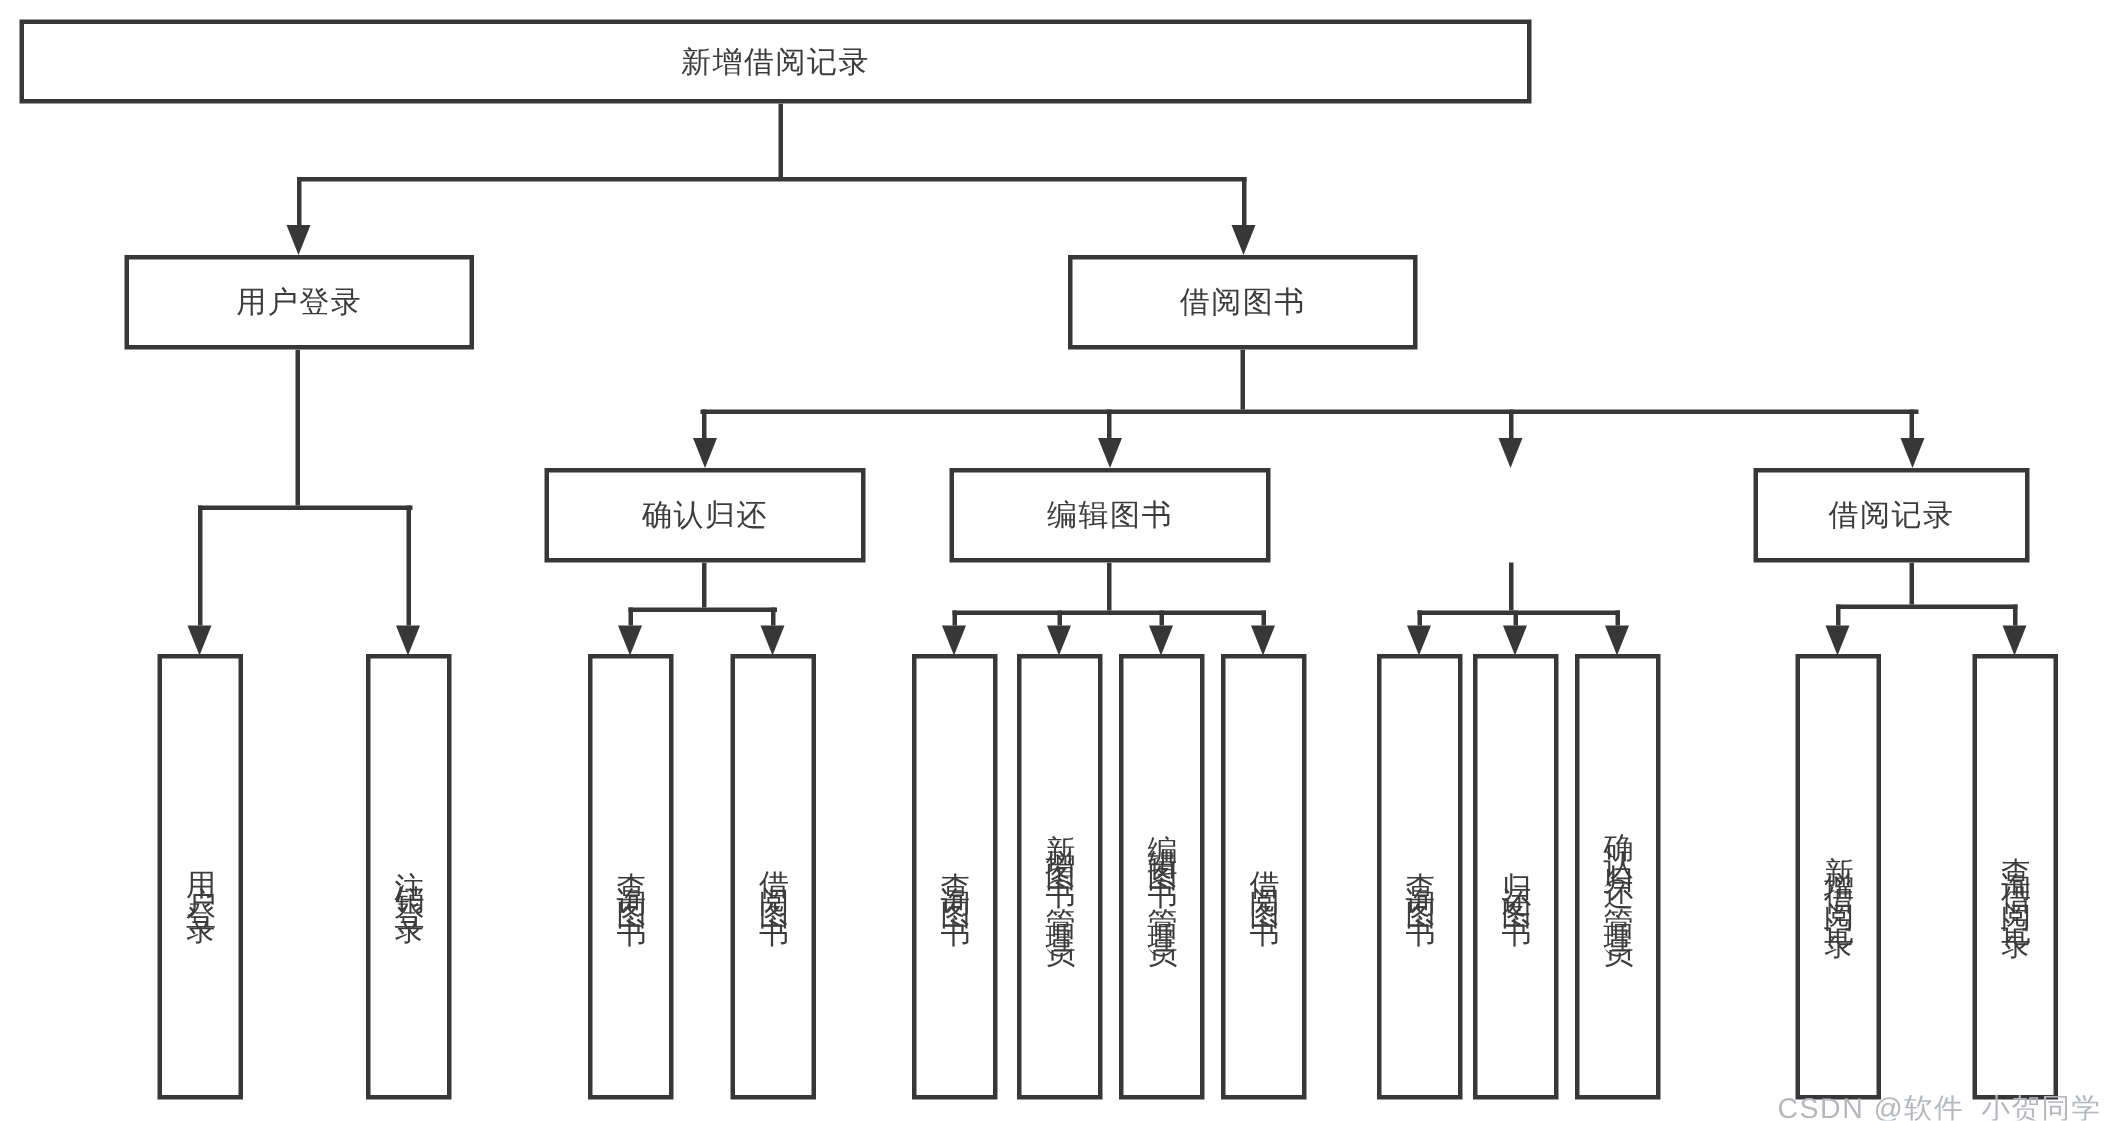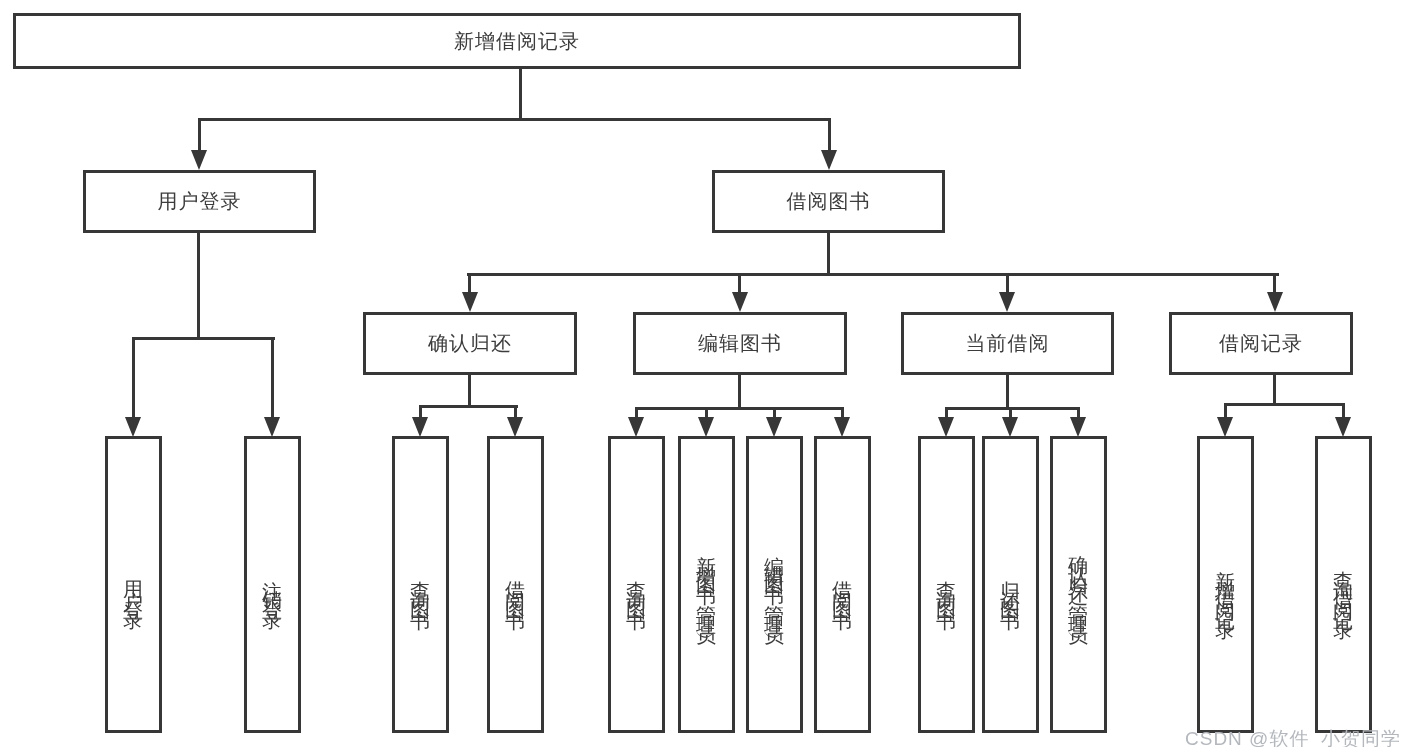--- a/index.html
+++ b/index.html
@@ -114,21 +114,20 @@
   <div class="line" style="left:1342px; top:403px; width:3px; height:14px;"></div>
   <div class="arrow" style="left:1335px; top:417px;"></div>
 
   <div class="box" style="left:13px; top:13px; width:1008px; height:56px;">新增借阅记录</div>
 
   <div class="box" style="left:83px; top:170px; width:233px; height:63px;">用户登录</div>
   <div class="box" style="left:712px; top:170px; width:233px; height:63px;">借阅图书</div>
 
   <div class="box" style="left:363px; top:312px; width:214px; height:63px;">确认归还</div>
   <div class="box" style="left:633px; top:312px; width:214px; height:63px;">编辑图书</div>
-  <div class="box" style="left:901px; top:312px; width:213px; height:63px;">当前借阅</div>
   <div class="box" style="left:1169px; top:312px; width:184px; height:63px;">借阅记录</div>
 
   <div class="box" style="left:105px; top:436px; width:57px; height:297px;">
     <span class="vlabel">用户登录</span>
   </div>
   <div class="box" style="left:244px; top:436px; width:57px; height:297px;">
     <span class="vlabel">注销登录</span>
   </div>
 
   <div class="box" style="left:392px; top:436px; width:57px; height:297px;">

